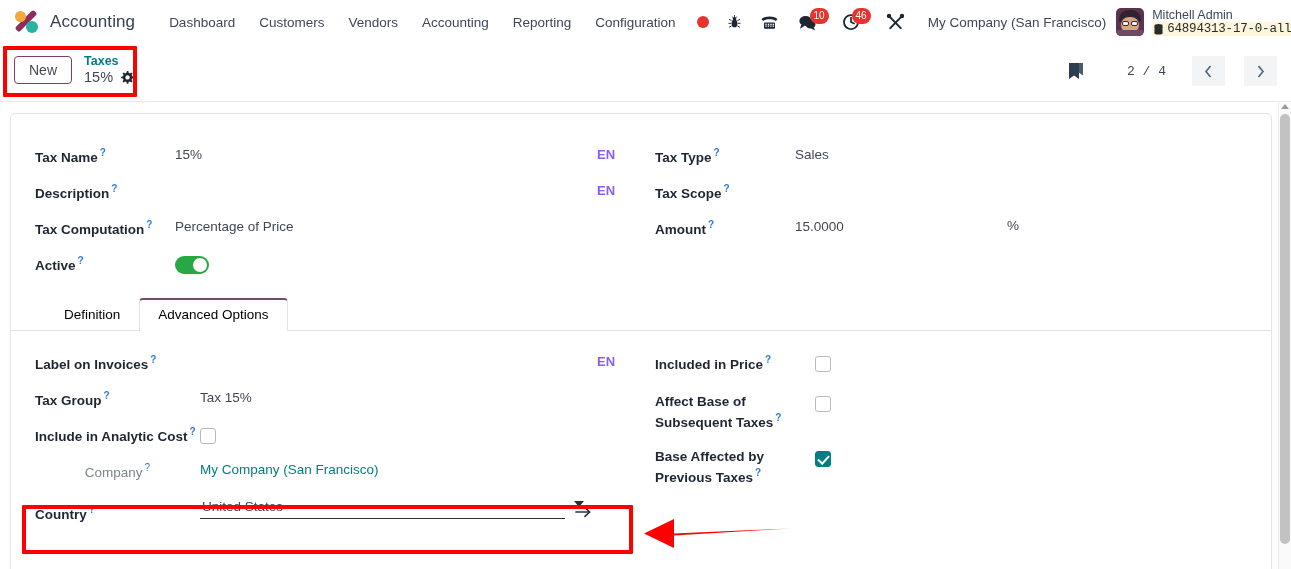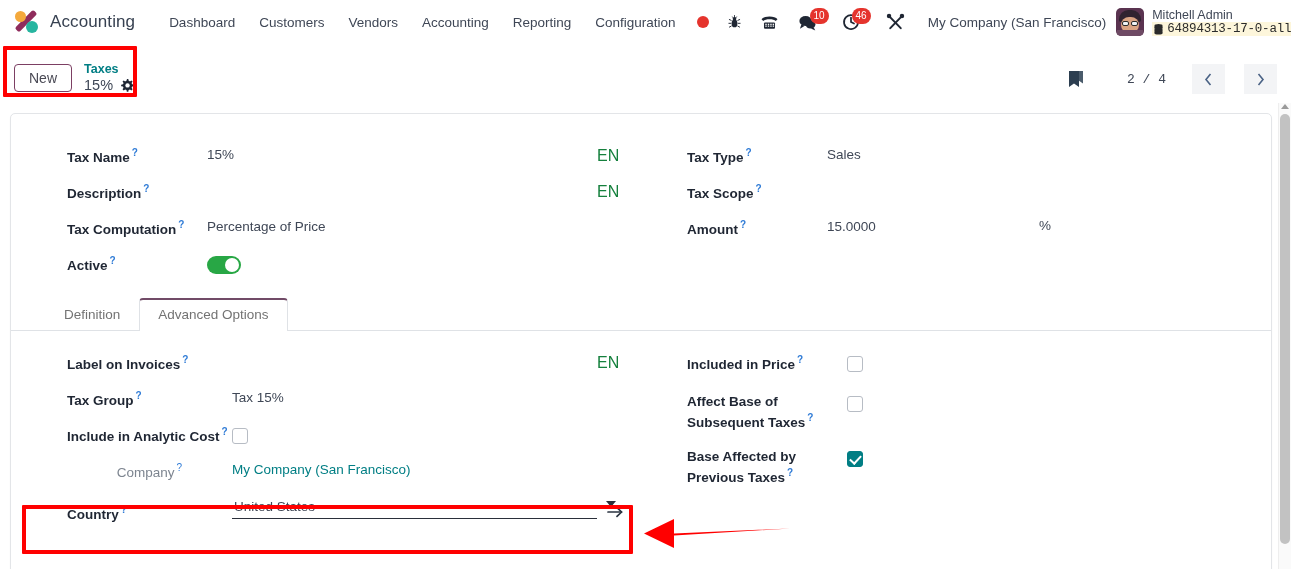--- a/index.html
+++ b/index.html
@@ -68,21 +68,21 @@
   .userbox { display: flex; flex-direction: column; justify-content: center; line-height: 1.15; }
   .user-name { font-size: 12.5px; color: #3f4756; }
   .db-line {
     font-size: 12.5px; color: #2b2b2b; background: #fdf6db;
     font-family: "Liberation Mono", monospace; letter-spacing: -0.2px;
     display: inline-flex; align-items: center; gap: 4px; padding: 0 2px;
   }
 
   
   .control-panel {
-    position: absolute; top: 52px; left: 0; width: 1291px; height: 58px;
+    position: absolute; top: 44px; left: 0; width: 1291px; height: 58px;
     background: #ffffff; border-bottom: 1px solid #e7e9ec;
   }
   .cp-left { position: absolute; left: 14px; top: 10px; display: flex; align-items: center; gap: 12px; }
   .btn-new {
     border: 1px solid #7c3f63; color: #4a4a55; background: #ffffff;
     border-radius: 4px; font-size: 14px; padding: 5px 14px; cursor: pointer;
   }
   .crumbs { display: flex; flex-direction: column; line-height: 1.2; }
   .crumb-parent { font-size: 12.5px; color: #017e84; font-weight: bold; cursor: pointer; }
   .crumb-current { font-size: 14.5px; color: #3f4756; display: flex; align-items: center; gap: 7px; }
@@ -106,33 +106,33 @@
   }
 
   .grp { display: flex; width: 100%; }
   .col { width: 50%; padding: 0; }
   .col-left { padding-left: 24px; padding-right: 10px; }
   .col-right { padding-left: 14px; padding-right: 10px; }
 
   .frow { display: flex; align-items: flex-start; min-height: 36px; padding-top: 4px; }
   .flabel {
     width: 140px; flex: 0 0 140px; font-size: 13.5px; color: #1f2633;
-    font-weight: bold; padding-top: 4px; line-height: 1.35; margin-left: 32px;
+    font-weight: bold; padding-top: 4px; line-height: 1.35;
   }
   .flabel.readonly { font-weight: normal; color: #7d8590; text-align: center; }
   .flabel .q {
     color: #2f7bd6; font-size: 10px; vertical-align: super; margin-left: 2px; cursor: help;
   }
   .fval {
     flex: 1 1 auto; font-size: 13.5px; color: #3f4756; padding-top: 4px;
     min-height: 20px; position: relative; line-height: 1.35;
   }
   .fval.link { color: #017e84; cursor: pointer; }
   .en-tag {
-    font-size: 16px; color: #15803d; font-weight: normal; width: 34px;
+    font-size: 13px; color: #8b5cf6; font-weight: bold; width: 34px;
     flex: 0 0 34px; text-align: left; padding-top: 5px; cursor: pointer;
   }
   .suffix { font-size: 13.5px; color: #3f4756; padding-top: 4px; margin-left: 62px; }
 
   
   .toggle {
     width: 34px; height: 18px; border-radius: 10px; background: #28a745;
     position: relative; cursor: pointer; display: inline-block; margin-top: 2px;
   }
   .toggle .knob {
@@ -152,21 +152,21 @@
     width: 5px; height: 9px; border: solid #ffffff;
     border-width: 0 2px 2px 0; transform: rotate(43deg);
   }
 
   
   .tabs-row {
     display: flex; align-items: flex-end; border-bottom: 1px solid #dfe2e6;
     padding-left: 34px; margin-top: 16px; height: 33px;
   }
   .tab {
-    font-size: 13.5px; color: #737373; padding: 7px 18px 7px 18px;
+    font-size: 13.5px; color: #000000; padding: 7px 18px 7px 18px;
     border: 1px solid transparent; border-bottom: none; cursor: pointer;
     background: transparent; position: relative; top: 1px; line-height: 1.3; text-align: center;
   }
   .tab.active {
     background: #ffffff; border-color: #dfe2e6; border-top: 2px solid #714b67;
     border-radius: 4px 4px 0 0; padding-top: 6px;
   }
 
   .tab-body { padding-top: 14px; padding-bottom: 18px; }
 

